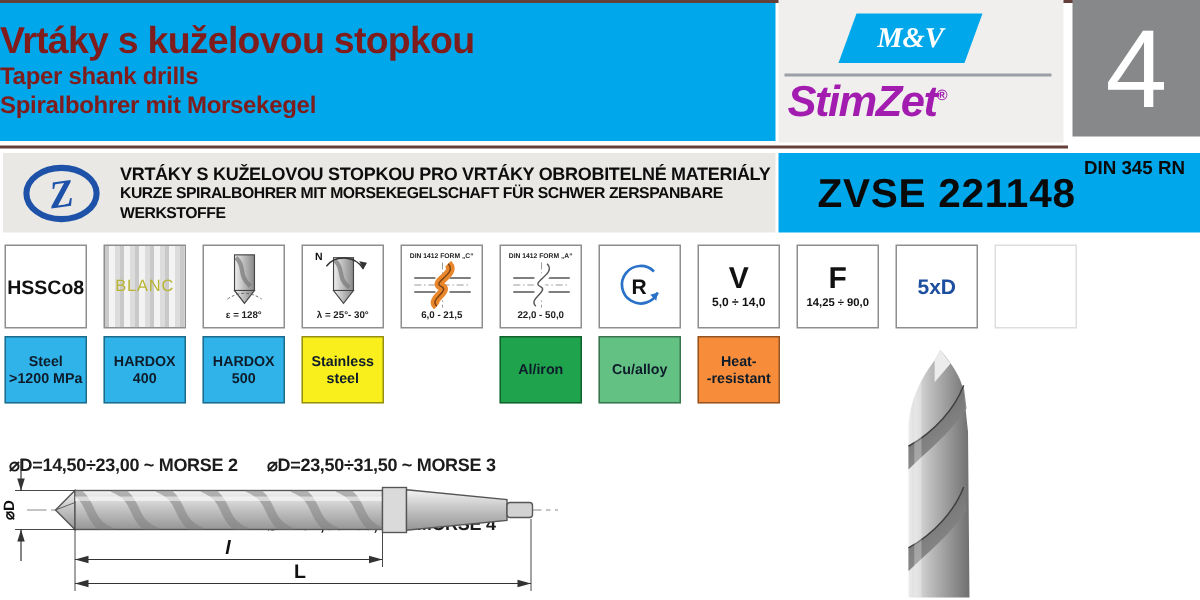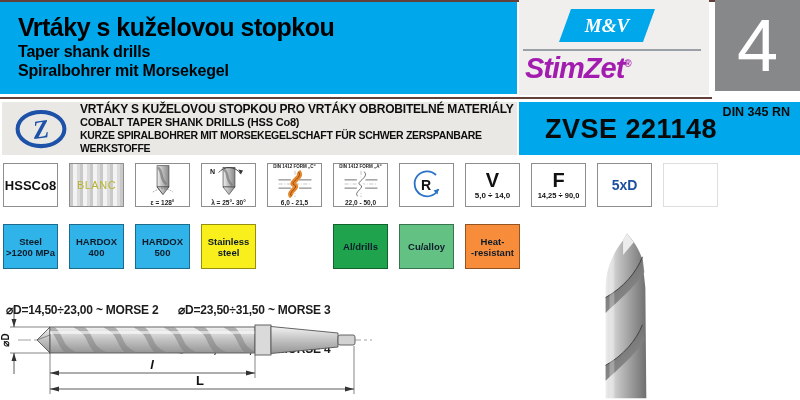--- a/index.html
+++ b/index.html
@@ -5,21 +5,21 @@
   html,body{margin:0;padding:0;background:#fff;}
   #page{position:relative;width:800px;height:400px;background:#fff;overflow:hidden;
         font-family:"Liberation Sans",sans-serif;-webkit-font-smoothing:antialiased;}
   .abs{position:absolute;box-sizing:border-box;}
 
   
   .rule-top{left:0;top:0;width:800px;height:2px;background:#63403a;}
   .rule-mid{left:0;top:97px;width:712px;height:2px;background:#63403a;}
 
   
-  .hdr-blue{left:0;top:2px;width:517px;height:92px;background:#00a7ea;color:#000000;padding:10px 0 0 18px;}
+  .hdr-blue{left:0;top:2px;width:517px;height:92px;background:#00a7ea;color:#7f1d1d;padding:10px 0 0 0;}
   .hdr-title{font-size:25px;font-weight:bold;letter-spacing:-0.5px;line-height:30px;}
   .hdr-sub{font-size:16px;font-weight:bold;line-height:19px;letter-spacing:-0.2px;}
   .hdr-logo{left:519px;top:0;width:190px;height:95px;background:#f0efed;}
   .mv-par{position:absolute;left:46px;top:9px;width:84px;height:33px;background:#00a7ea;
           transform:skewX(-20deg);display:flex;align-items:center;justify-content:center;
           color:#fff;font-family:"Liberation Serif",serif;font-style:italic;font-weight:bold;font-size:19px;}
   .mv-par span{transform:skewX(20deg);}
   .logo-rule{position:absolute;left:4px;top:49px;width:178px;height:2px;background:#9aa0a6;}
   .stimzet{position:absolute;left:6px;top:52px;color:#a21caf;font-weight:bold;font-style:italic;
            font-size:29px;letter-spacing:-1px;text-align:right;}
@@ -32,21 +32,21 @@
   .zlogo{margin:0 12px 0 12px;flex:none;}
   .sub-text{color:#0d0d0d;}
   .sub-l1{font-size:12px;font-weight:bold;letter-spacing:-0.2px;line-height:14px;}
   .sub-l2{font-size:11px;font-weight:bold;letter-spacing:-0.2px;line-height:13px;}
   .sub-l3{font-size:10.5px;font-weight:bold;letter-spacing:-0.3px;line-height:13px;}
   .sub-blue{left:519px;top:102px;width:281px;height:53px;background:#00a7ea;color:#0a0a0a;}
   .prod-code{position:absolute;left:26px;top:12px;font-size:27px;font-weight:bold;letter-spacing:0.5px;}
   .standard{position:absolute;right:10px;top:3px;font-size:12.5px;font-weight:bold;}
 
   
-  .spec-box{top:163px;width:55px;height:44px;background:#fff;border:1px solid #8e8e8e;
+  .spec-box{top:163px;width:55px;height:56px;background:#fff;border:1px solid #8e8e8e;
             display:flex;flex-direction:column;align-items:center;justify-content:center;overflow:hidden;}
   .sb0{left:3px}.sb1{left:69px}.sb2{left:135px}.sb3{left:201px}.sb4{left:267px}.sb5{left:333px}
   .sb6{left:399px}.sb7{left:465px}.sb8{left:531px}.sb9{left:597px}.sb10{left:663px;border-color:#dedede;}
   .spec-main{font-size:13px;font-weight:bold;color:#111;}
   .spec-top-big{font-size:20px;font-weight:bold;color:#111;line-height:20px;}
   .spec-sub{font-size:8px;font-weight:bold;color:#111;margin-top:1px;}
   .spec-sub-sm{font-size:7.5px;font-weight:bold;color:#111;margin-top:1px;}
   .spec-tiny-top{font-size:4.5px;font-weight:bold;color:#222;margin-bottom:1px;white-space:nowrap;}
   .spec-tiny-bot{font-size:6.5px;font-weight:bold;color:#222;margin-top:1px;}
   .blanc-bg{background:repeating-linear-gradient(90deg,#c9c9c9 0 3px,#f3f3f3 3px 7px,#dcdcdc 7px 10px);
@@ -99,21 +99,20 @@
     <span>4</span>
   </div>
 
   <div class="abs sub-gray">
     <svg class="zlogo" width="54" height="42" viewBox="0 0 60 46">
       <ellipse cx="30" cy="23" rx="26" ry="19" fill="none" stroke="#1d52a8" stroke-width="4.5"></ellipse>
       <text x="30" y="33" text-anchor="middle" font-size="29" font-style="italic" font-weight="bold" fill="#1d52a8" transform="rotate(-8 30 23)" font-family="Liberation Serif,serif">Z</text>
     </svg>
     <div class="sub-text">
       <div class="sub-l1">VRTÁKY S KUŽELOVOU STOPKOU PRO VRTÁKY OBROBITELNÉ MATERIÁLY</div>
-      <div class="sub-l2">COBALT TAPER SHANK DRILLS (HSS Co8)</div>
       <div class="sub-l3">KURZE SPIRALBOHRER MIT MORSEKEGELSCHAFT FÜR SCHWER ZERSPANBARE WERKSTOFFE</div>
     </div>
   </div>
 
   <div class="abs sub-blue">
     <div class="prod-code">ZVSE 221148</div>
     <div class="standard">DIN 345 RN</div>
   </div>
 
   <div class="abs spec-box sb0">
@@ -214,21 +213,21 @@
   </div>
   <div class="abs mat-box mb2">
     <span>HARDOX</span>
       <span>500</span>
   </div>
   <div class="abs mat-box mb3">
     <span>Stainless</span>
       <span>steel</span>
   </div>
   <div class="abs mat-box mb5">
-    <span>Al/drills</span>
+    <span>Al/iron</span>
   </div>
   <div class="abs mat-box mb6">
     <span>Cu/alloy</span>
   </div>
   <div class="abs mat-box mb7">
     <span>Heat-</span>
       <span>-resistant</span>
   </div>
 
   <div class="abs morse morse-c1">

